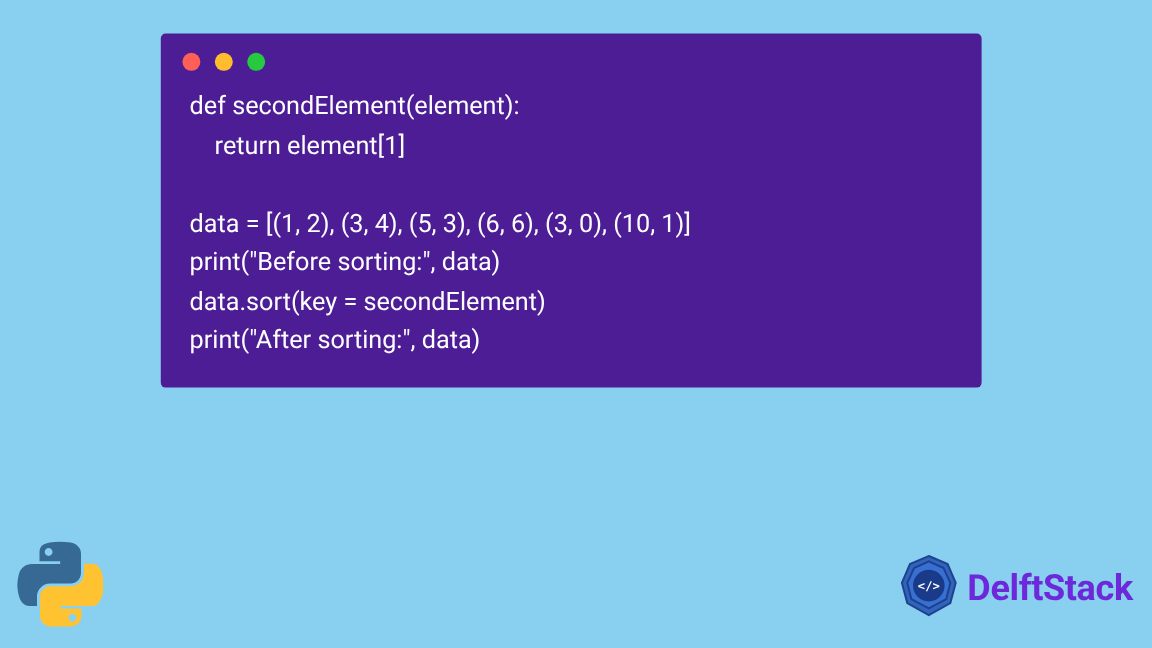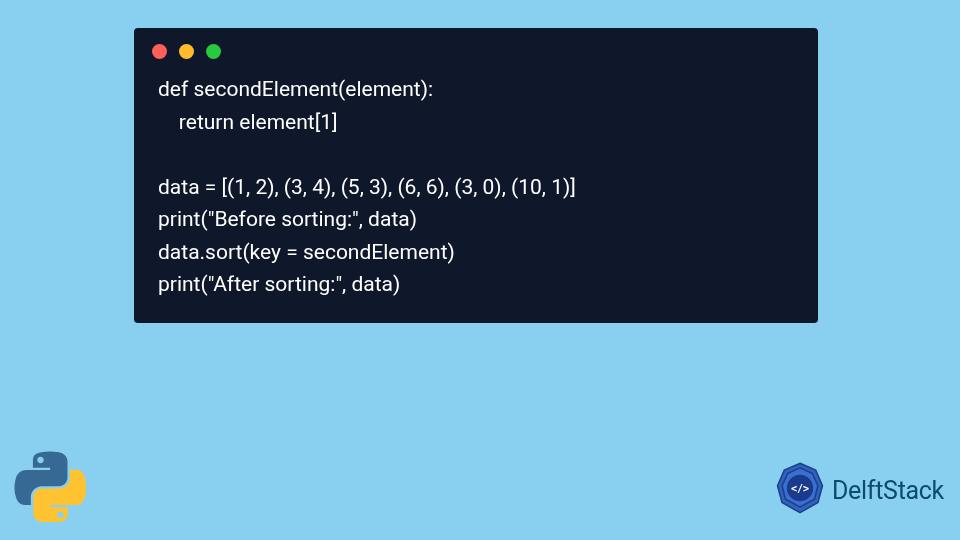--- a/index.html
+++ b/index.html
@@ -7,21 +7,21 @@
   body {
     background: #89cff0;
     font-family: -apple-system, BlinkMacSystemFont, "Segoe UI", Roboto, sans-serif;
     position: relative;
   }
   .code-window {
     position: absolute;
     top: 28px;
     left: 134px;
     width: 684px;
-    background: #0f172a;
+    background: #4c1d95;
     border-radius: 4px;
     padding-bottom: 22px;
   }
   .window-controls {
     display: flex;
     gap: 12px;
     padding: 16px 18px 6px 18px;
   }
   .dot {
     width: 15px;
@@ -47,23 +47,23 @@
   }
   .delft-logo {
     position: absolute;
     right: 16px;
     bottom: 20px;
     display: flex;
     align-items: center;
     gap: 4px;
   }
   .delft-text {
-    color: #0c4a6e;
-    font-weight: 400;
-    font-size: 25px;
+    color: #6d28d9;
+    font-weight: 700;
+    font-size: 30px;
     letter-spacing: -0.3px;
   }
 </style>
 </head>
 <body>
 
 <div class="code-window">
   <div class="window-controls">
     <div class="dot dot-red"></div>
     <div class="dot dot-yellow"></div>

